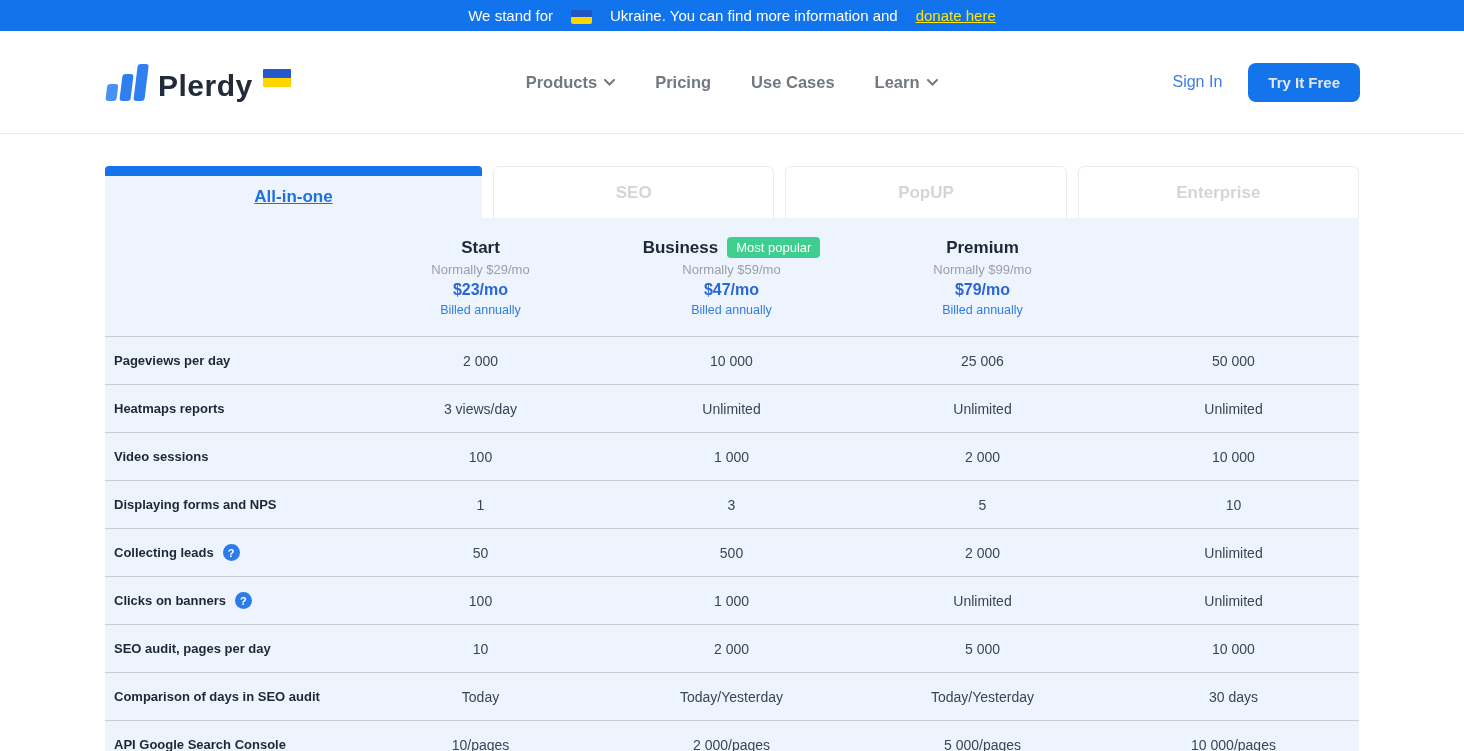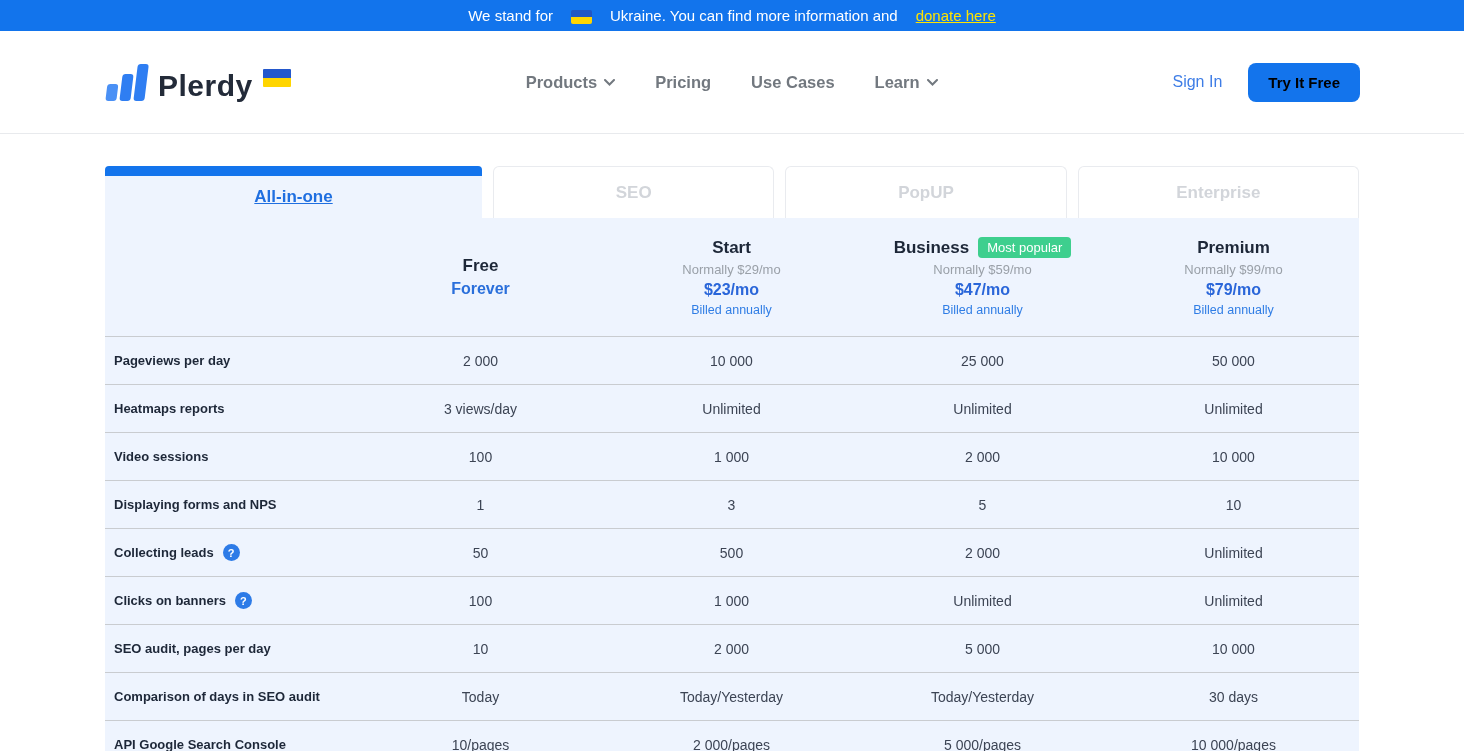--- a/index.html
+++ b/index.html
@@ -25,21 +25,21 @@
   .logoflag { width:28px; height:18px; border-radius:1px; overflow:hidden;
               display:inline-block; position:relative; top:-14px; margin-left:2px; }
   .logoflag i { display:block; height:50%; }
   .logoflag .b { background:#2458cc; }
   .logoflag .y { background:#ffd500; }
   nav { flex:1; display:flex; justify-content:center; gap:40px; }
   .nav-item { font-size:16.5px; font-weight:700; color:var(--navgray,#72787f);
               display:flex; align-items:center; gap:7px; cursor:pointer; }
   .header-right { display:flex; align-items:center; gap:26px; }
   .signin { font-size:16px; color:#3e7de6; cursor:pointer; text-decoration:none; }
-  .cta { background:var(--accent,#1374ec); color:#000000; font-size:15px; font-weight:600;
+  .cta { background:var(--accent,#1374ec); color:#e5e5e5; font-size:15px; font-weight:600;
          border:none; border-radius:8px; padding:11px 20px; cursor:pointer;
          font-family:inherit; }
 
   
   .content { width:1254px; margin:32px auto 0; }
 
   
   .tabs { display:flex; gap:11px; height:52px; }
   .tab { background:#fff; border:1px solid #e9ebef; border-bottom:none;
          border-radius:6px 6px 0 0; flex:1; display:flex; align-items:center;
@@ -139,26 +139,20 @@
     <div class="tab active">All-in-one</div>
     <div class="tab">SEO</div>
     <div class="tab">PopUP</div>
     <div class="tab">Enterprise</div>
   </div>
 
   <div class="band">
     <div></div>
     <div class="plan">
       <div class="plan-name-row">
-          <span class="plan-name">Free</span>
-        </div>
-      <div class="subtitle">Forever</div>
-    </div>
-    <div class="plan">
-      <div class="plan-name-row">
           <span class="plan-name">Start</span>
         </div>
       <div class="normally">Normally $29/mo</div>
       <div class="price">$23/mo</div>
       <div class="billed">Billed annually</div>
     </div>
     <div class="plan">
       <div class="plan-name-row">
         <span class="plan-name">Business</span>
         <span class="badge">Most popular</span>
@@ -178,21 +172,21 @@
   </div>
 
   <div class="rows">
     <div class="feature-row">
       <div class="feature-label-cell">
         <span class="feature-label">Pageviews per day</span>
 
       </div>
       <div class="cell">2 000</div>
       <div class="cell">10 000</div>
-      <div class="cell">25 000</div>
+      <div class="cell">25 006</div>
       <div class="cell">50 000</div>
     </div>
 
     <div class="feature-row">
       <div class="feature-label-cell">
         <span class="feature-label">Heatmaps reports</span>
 
       </div>
       <div class="cell">3 views/day</div>
       <div class="cell">Unlimited</div>

